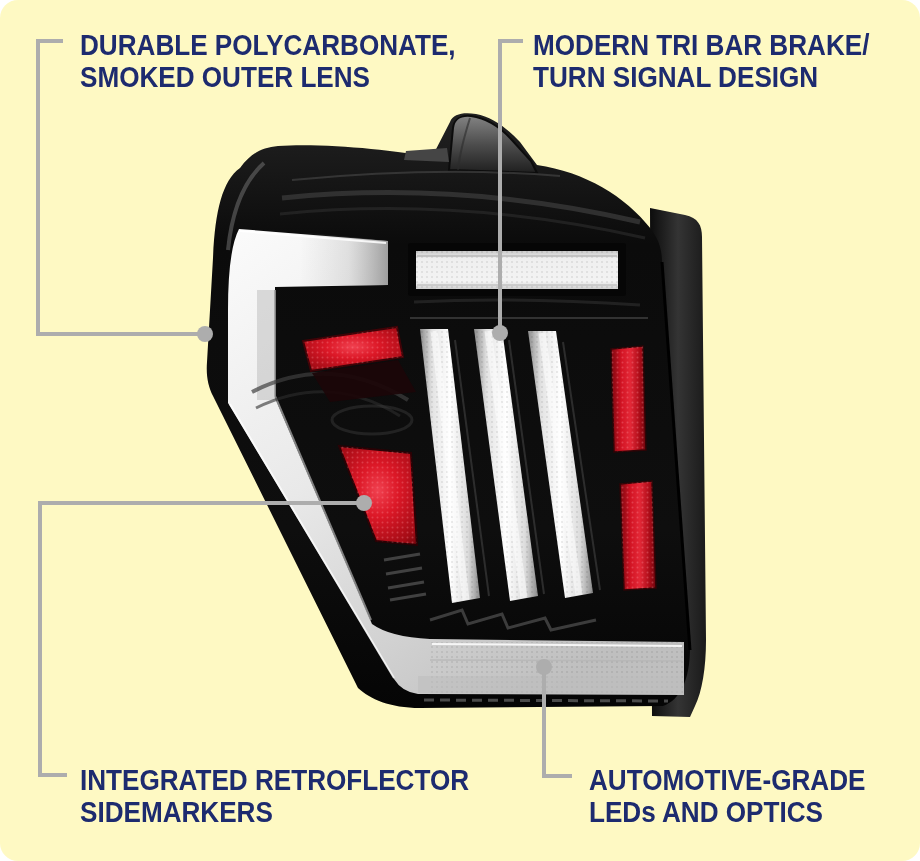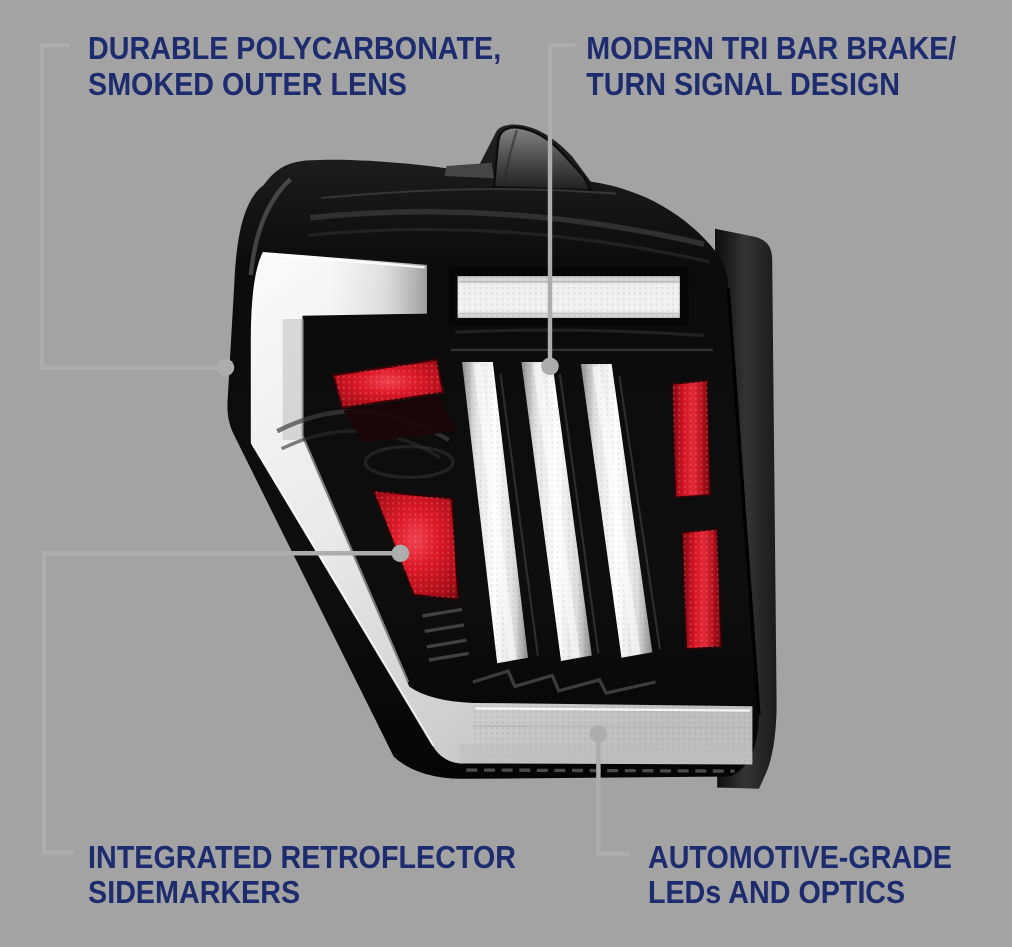--- a/index.html
+++ b/index.html
@@ -1,18 +1,18 @@
 <!DOCTYPE html>
 <html><head>
 <meta charset="utf-8">
 <style>
   html,body{margin:0;padding:0;background:#ffffff;}
   .canvas{
-    position:relative;width:920px;height:861px;background:#a3a3a3;
-    font-family:"Liberation Sans",sans-serif;overflow:hidden;
+    position:relative;width:920px;height:861px;background:#fef9c3;
+    font-family:"Liberation Sans",sans-serif;overflow:hidden;border-radius:18px;
   }
   .art{position:absolute;left:0;top:0;width:920px;height:861px;}
   .callout{
     position:absolute;color:#1d2b6f;font-weight:700;font-size:29px;
     line-height:32px;letter-spacing:0px;white-space:nowrap;
     transform:scaleX(0.9);transform-origin:0 0;
   }
   .callout span{display:block;}
   .co-tl{left:80px;top:29px;}
   .co-tr{left:533px;top:29px;}

